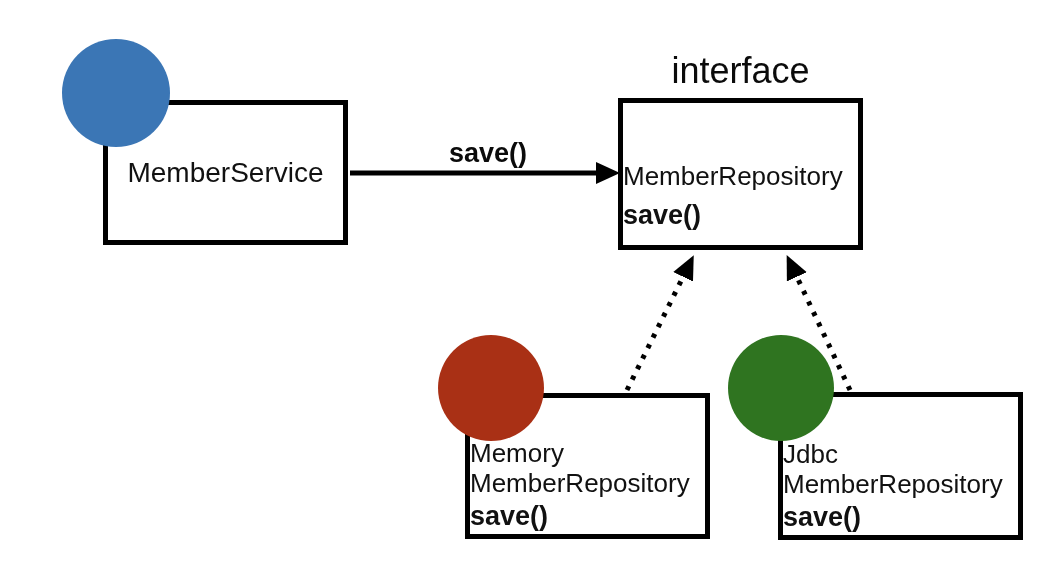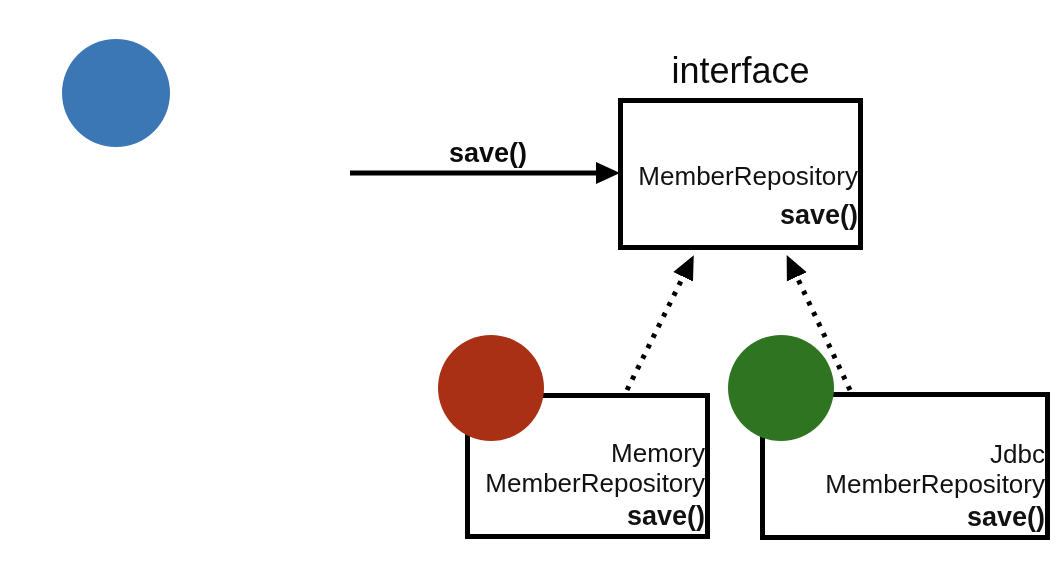--- a/index.html
+++ b/index.html
@@ -18,38 +18,38 @@
   .box {
     position: absolute;
     background: #ffffff;
     border: 5px solid #000000;
     box-sizing: border-box;
     z-index: 2;
   }
   .box-member-service   { left: 103px; top: 100px; width: 245px; height: 145px; }
   .box-member-repository{ left: 618px; top:  98px; width: 245px; height: 152px; }
   .box-memory           { left: 465px; top: 393px; width: 245px; height: 146px; }
-  .box-jdbc             { left: 760px; top: 392px; width: 290px; height: 148px; }
+  .box-jdbc             { left: 778px; top: 392px; width: 245px; height: 148px; }
 
   .title-center {
     display: flex;
     align-items: center;
     justify-content: center;
     height: 100%;
     font-size: 28px;
     font-weight: 500;
     color: #111111;
   }
   .stack {
     position: absolute;
     left: 0; right: 0; top: 0; bottom: 0;
     display: flex;
     flex-direction: column;
     justify-content: flex-end;
-    text-align: right;
+    text-align: left;
     color: #111111;
   }
   .stack-repo { padding-bottom: 12px; }
   .name-line {
     font-size: 26px;
     font-weight: 500;
     line-height: 30px;
     white-space: nowrap;
   }
   .name-gap { margin-bottom: 6px; }
@@ -93,20 +93,23 @@
 </style>
 </head>
 <body>
 
 <div class="canvas">
 
   <div class="interface-label">interface</div>
 
   <div class="call-label">save()</div>
 
+  <div class="box box-member-service">
+    <div class="title-center">MemberService</div>
+  </div>
 
   <div class="box box-member-repository">
     <div class="stack stack-repo">
       <div class="name-line name-gap">MemberRepository</div>
       <div class="method-line">save()</div>
     </div>
   </div>
 
   <div class="box box-memory">
     <div class="stack">

